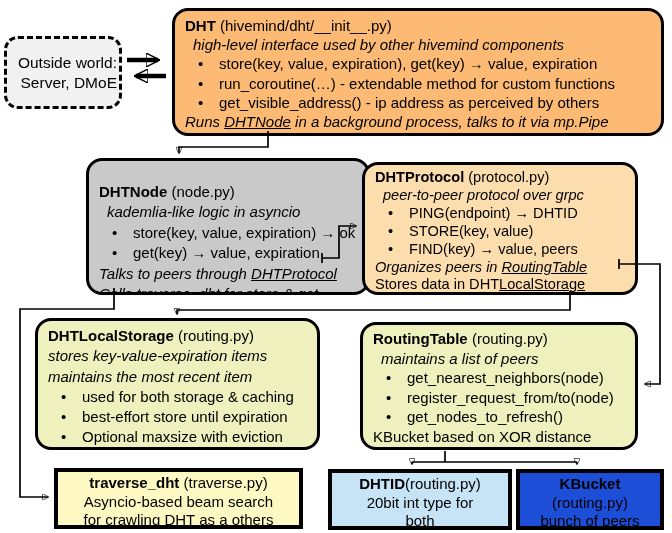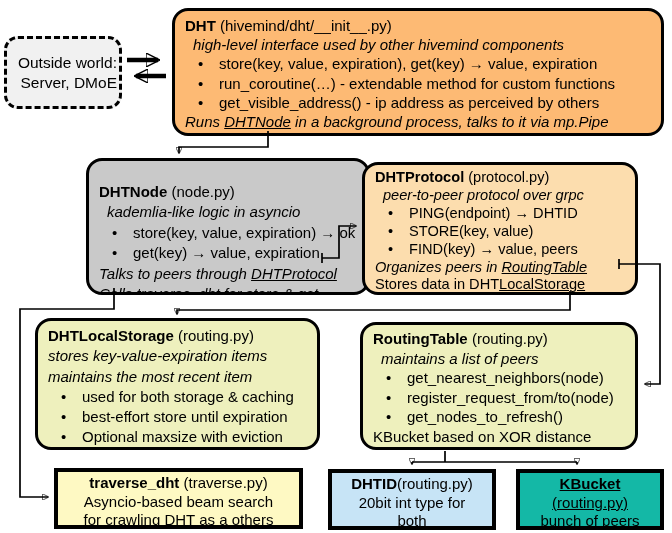--- a/index.html
+++ b/index.html
@@ -20,21 +20,21 @@
   
   #outside{left:4px;top:36px;width:118px;height:73px;border-style:dashed;border-radius:14px;
            background:#f1f1f1;display:flex;flex-direction:column;justify-content:center;
            text-align:center;font-size:15.5px;line-height:20px;white-space:nowrap;padding:2px;align-items:flex-end;}
   #dht{left:172px;top:8px;width:492px;height:128px;}
   #dhtnode{left:38px;top:158px;width:284px;height:137px;line-height:20.4px;padding-top:21px;margin-left:48px;}
   #dhtprotocol{left:362px;top:162px;width:276px;height:133px;line-height:17.9px;font-size:14.6px;padding-top:4px;}
   #localstorage{left:35px;top:318px;width:285px;height:132px;line-height:20.3px;}
   #routingtable{left:360px;top:322px;width:278px;height:128px;line-height:19.6px;padding-top:4px;}
   #traverse{left:54px;top:468px;width:249px;height:61px;line-height:18.6px;padding:2px 4px;}
-  #dhtid{left:328px;top:469px;width:168px;height:61px;line-height:18.6px;padding:2px 18px;}
+  #dhtid{left:328px;top:469px;width:184px;height:61px;line-height:18.6px;padding:2px 18px;}
   #kbucket{left:516px;top:469px;width:148px;height:61px;line-height:18.6px;padding:2px 2px;}
   #connectors{position:absolute;left:0;top:0;width:672px;height:533px;pointer-events:none;}
   #connectors *{stroke:#000;fill:none;}
 </style>
 </head>
 <body>
 
 <div class="canvas">
 
   <div class="box" id="outside" style="background: rgb(241, 241, 241);">
@@ -117,21 +117,21 @@
   </div>
 
   <div class="box sq" id="dhtid" style="background: rgb(199, 228, 246);">
     <div>
       <span class="title">DHTID</span><span class="file">(routing.py)</span>
     </div>
     <div>20bit int type for both</div>
     <div>keys and nodes</div>
   </div>
 
-  <div class="box sq" id="kbucket" style="background: #14b8a6; text-decoration: underline;">
+  <div class="box sq" id="kbucket" style="background: #1d4ed8;">
     <div>
       <span class="title">KBucket</span>
     </div>
     <div class="file">(routing.py)</div>
     <div>bunch of peers</div>
   </div>
 
   <svg id="connectors" viewBox="0 0 672 533" xmlns="http://www.w3.org/2000/svg">
     <defs>
       <marker id="arw" viewBox="0 0 10 10" refX="8.6" refY="5" markerWidth="6.5" markerHeight="6.5" orient="auto" markerUnits="userSpaceOnUse">

